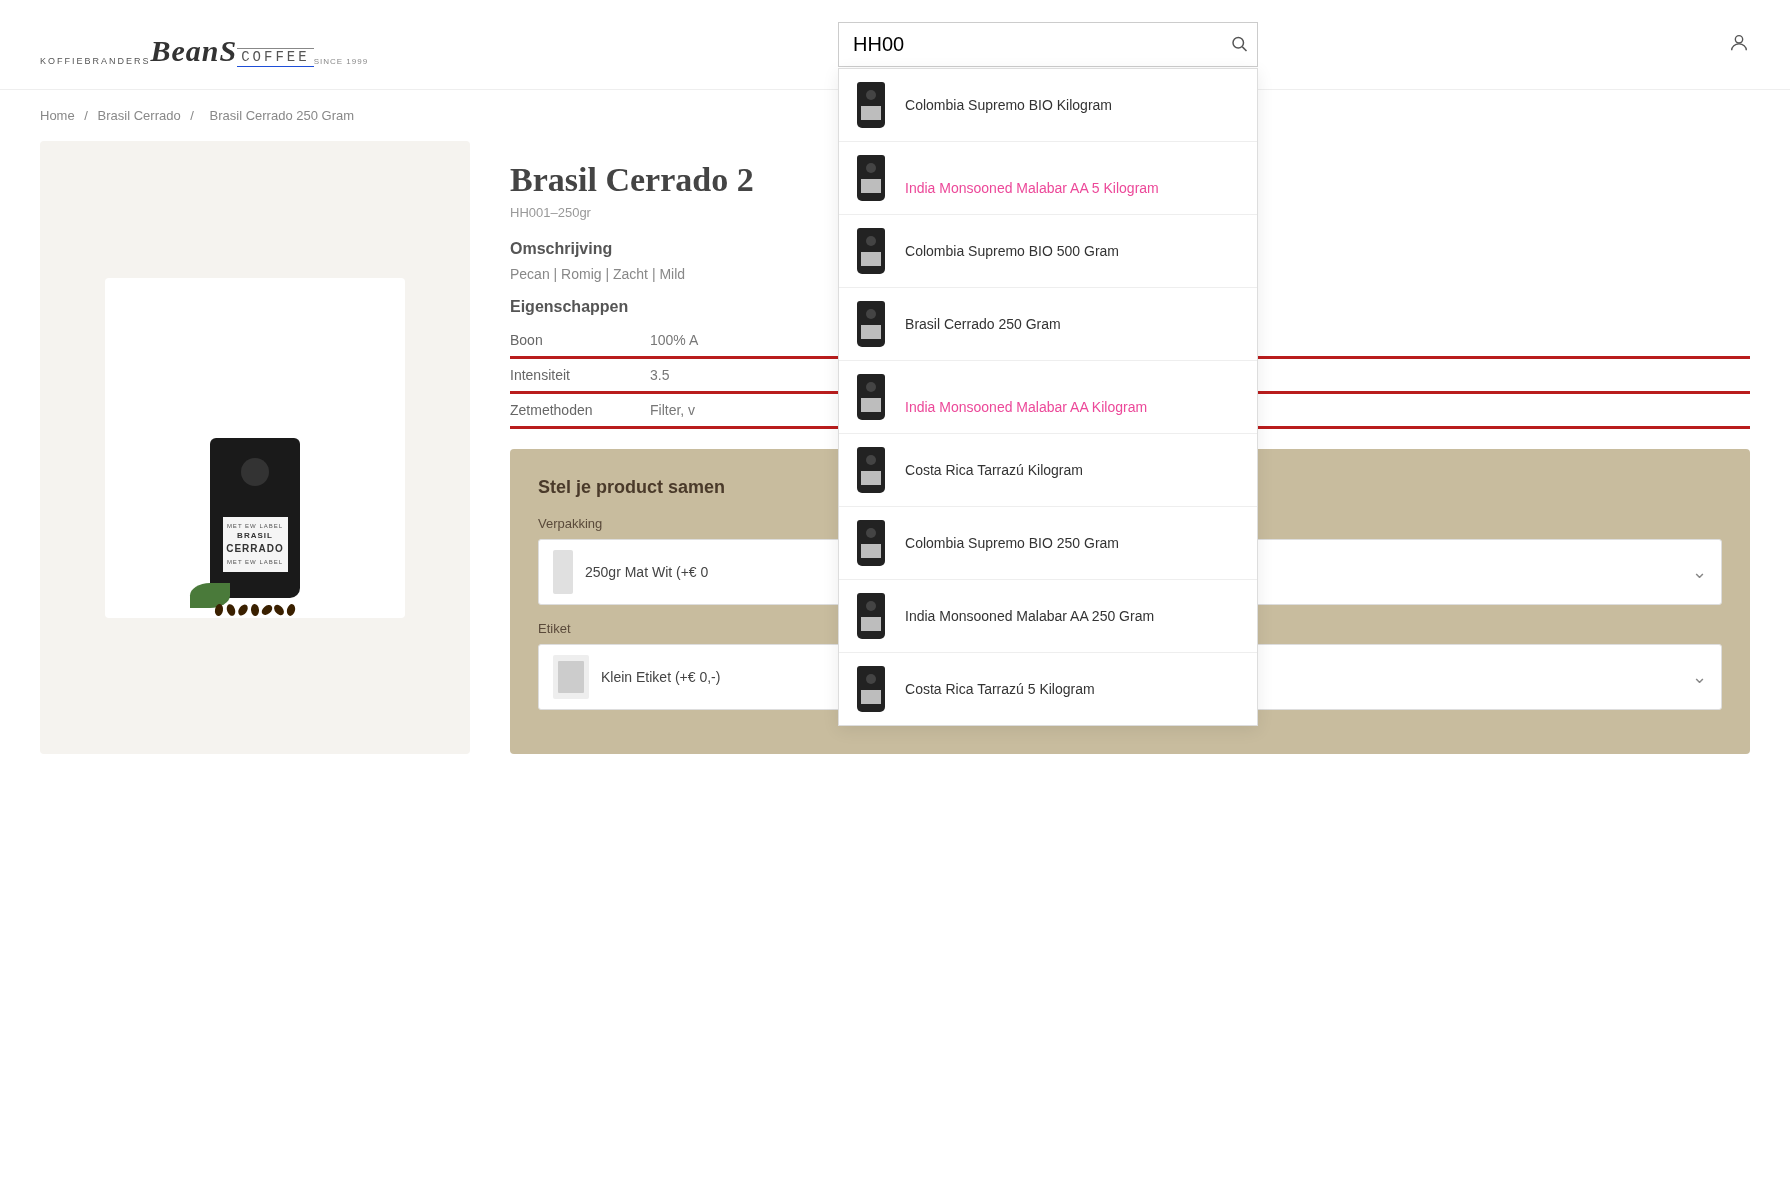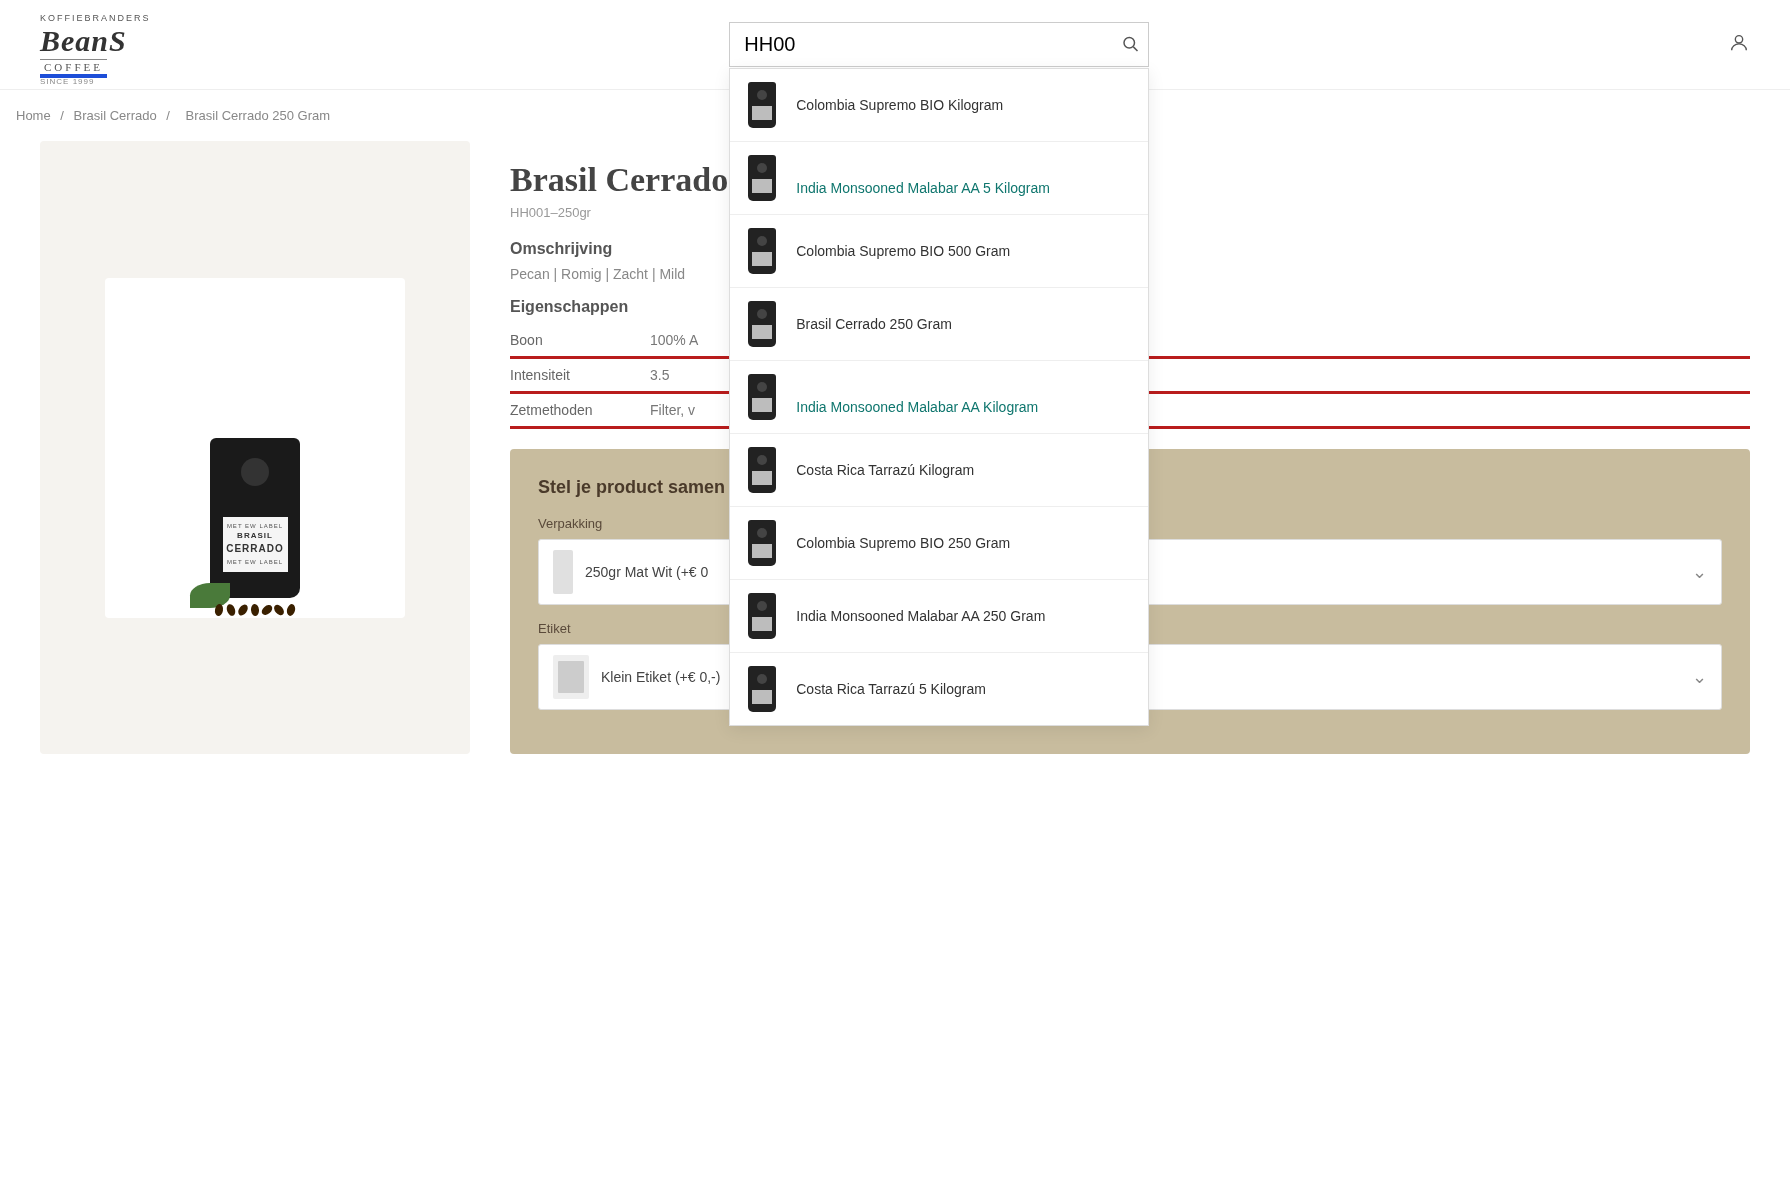--- a/index.html
+++ b/index.html
@@ -10,28 +10,28 @@
       display: flex;
       align-items: center;
       justify-content: space-between;
       padding: 0 40px;
       height: 90px;
       border-bottom: 1px solid #eee;
       position: relative;
     }
     .logo-area {
       display: flex;
-      flex-direction: column;
-      align-items: flex-start;
+      flex-direction: row;
+      align-items: flex-end;
       line-height: 1.1;
       margin-top: 12px;
     }
     .logo-top { font-size: 9px; letter-spacing: 2px; color: #555; font-family: sans-serif; }
     .logo-main { font-size: 30px; font-weight: bold; font-family: serif; letter-spacing: 1px; }
-    .logo-sub { font-size: 11px; letter-spacing: 3px; color: #555; font-family: Liberation Serif, serif; border-top: 1px solid #888; border-bottom: 4px solid #1d4ed8; padding: 1px 4px; margin-top: 2px; }
+    .logo-sub { font-size: 14px; letter-spacing: 3px; color: #555; font-family: Liberation Mono, monospace; border-top: 1px solid #888; border-bottom: 1px solid #1d4ed8; padding: 1px 4px; margin-top: 2px; }
     .logo-since { font-size: 8px; letter-spacing: 1px; color: #888; font-family: sans-serif; }
 
     .search-area {
       position: relative;
       flex: 0 0 420px;
     }
     .search-input {
       width: 100%;
       padding: 10px 40px 10px 14px;
       border: 1px solid #ccc;
@@ -110,25 +110,25 @@
       width: 20px;
       height: 14px;
       background: #fff;
       opacity: 0.7;
     }
     .dropdown-label {
       font-size: 14px;
       color: #333;
       font-family: sans-serif;
     }
-    .dropdown-label.highlighted { color: #0f766e; margin-top: 20px; }
+    .dropdown-label.highlighted { color: #ec4899; margin-top: 20px; }
 
     
     .breadcrumb {
-      padding: 18px 16px;
+      padding: 18px 40px;
       font-size: 13px;
       color: #888;
       font-family: sans-serif;
     }
     .breadcrumb a { color: #888; text-decoration: none; }
     .breadcrumb span { color: #888; margin: 0 6px; }
 
     
     .main-content {
       display: flex;

